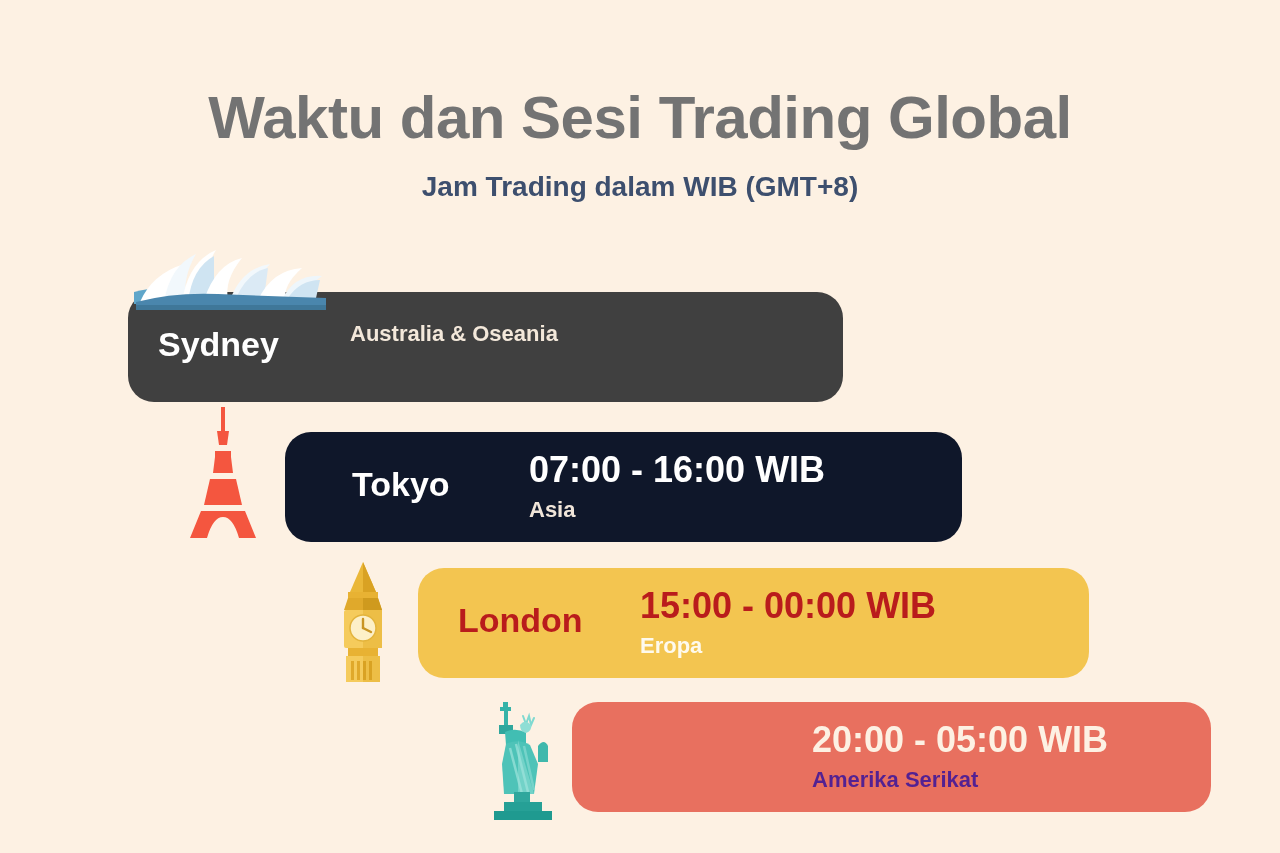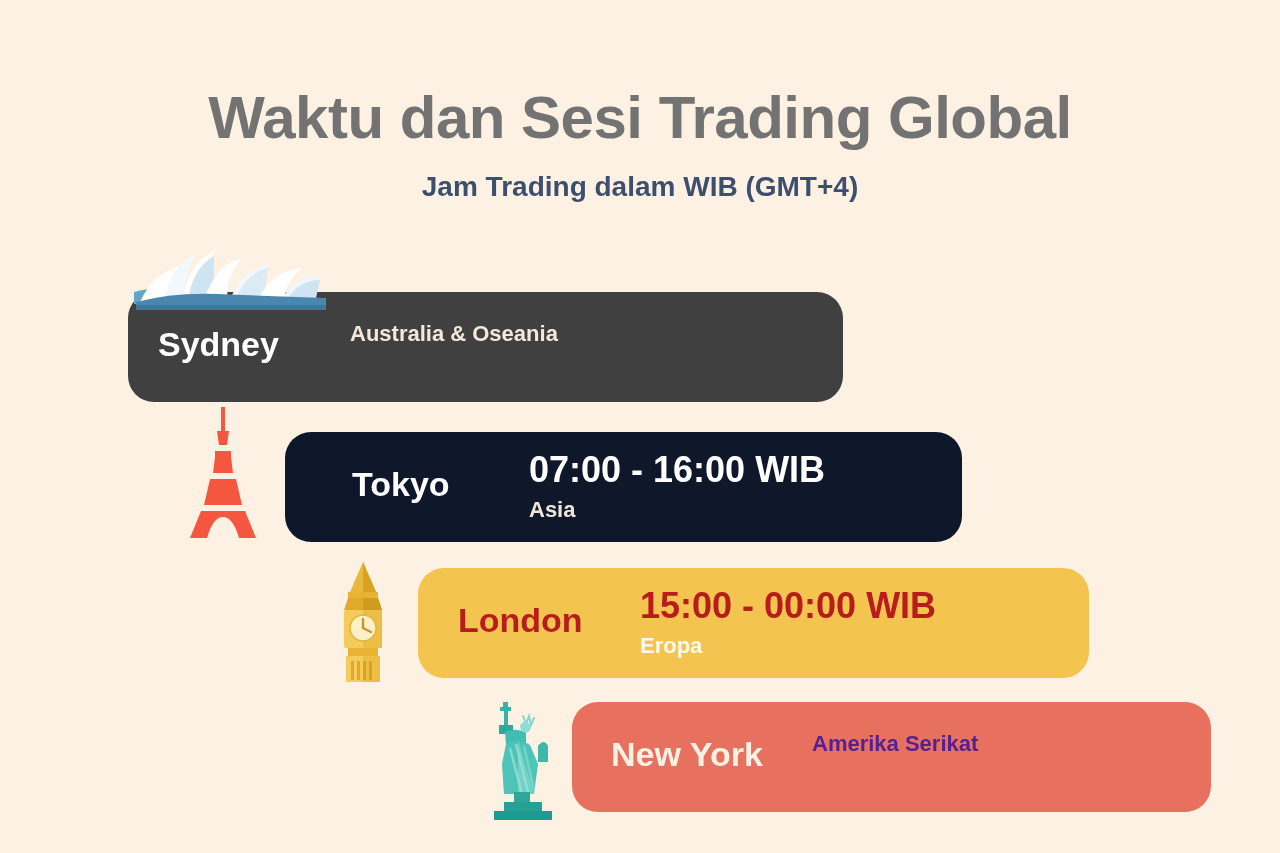--- a/index.html
+++ b/index.html
@@ -97,21 +97,21 @@
   .london .city-name, .london .time-text { color: #b91c1c; }
   .london .region-text { color: #fffdf6; }
 </style>
 </head>
 <body>
 
 <div id="infographic">
 
   <div class="header">
     <div class="title">Waktu dan Sesi Trading Global</div>
-    <div class="subtitle">Jam Trading dalam WIB (GMT+4)</div>
+    <div class="subtitle">Jam Trading dalam WIB (GMT+8)</div>
   </div>
 
   <div class="session-row">
 
     <div class="bar" style="left:128px; top:292px; width:715px; height:110px; background:#404040;">
       <div class="bar-inner">
         <div class="city-name" style="left:30px; top:33px;">Sydney</div>
         <div class="time-block" style="left:222px; top:20px;">
           <div class="region-text">Australia &amp; Oseania</div>
         </div>
@@ -191,22 +191,22 @@
         <rect x="25" y="99" width="3" height="19" fill="#e0a92b"></rect>
         <rect x="31" y="99" width="3" height="19" fill="#d9a223"></rect>
         <rect x="37" y="99" width="3" height="19" fill="#d9a223"></rect>
       </svg>
     </div>
   </div>
 
   <div class="session-row nyc">
     <div class="bar" style="left:572px; top:702px; width:639px; height:110px; background:#e8705f;">
       <div class="bar-inner">
-        <div class="city-name" style="left:39px; top:33px;">New York</div>
         <div class="time-block" style="left:240px; top:20px;">
+          <div class="time-text">20:00 - 05:00 WIB</div>
           <div class="region-text">Amerika Serikat</div>
         </div>
       </div>
     </div>
 
     <div class="icon-wrap" style="left:482px; top:698px; width:86px; height:125px;">
       <svg width="86" height="125" viewBox="0 0 86 125" xmlns="http://www.w3.org/2000/svg">
         <rect x="21" y="4" width="5" height="5" fill="#36b3a8"></rect>
         <path d="M18 9 L29 9 L29 13 L18 13 Z" fill="#36b3a8"></path>
         <rect x="22" y="13" width="4" height="14" fill="#36b3a8"></rect>

